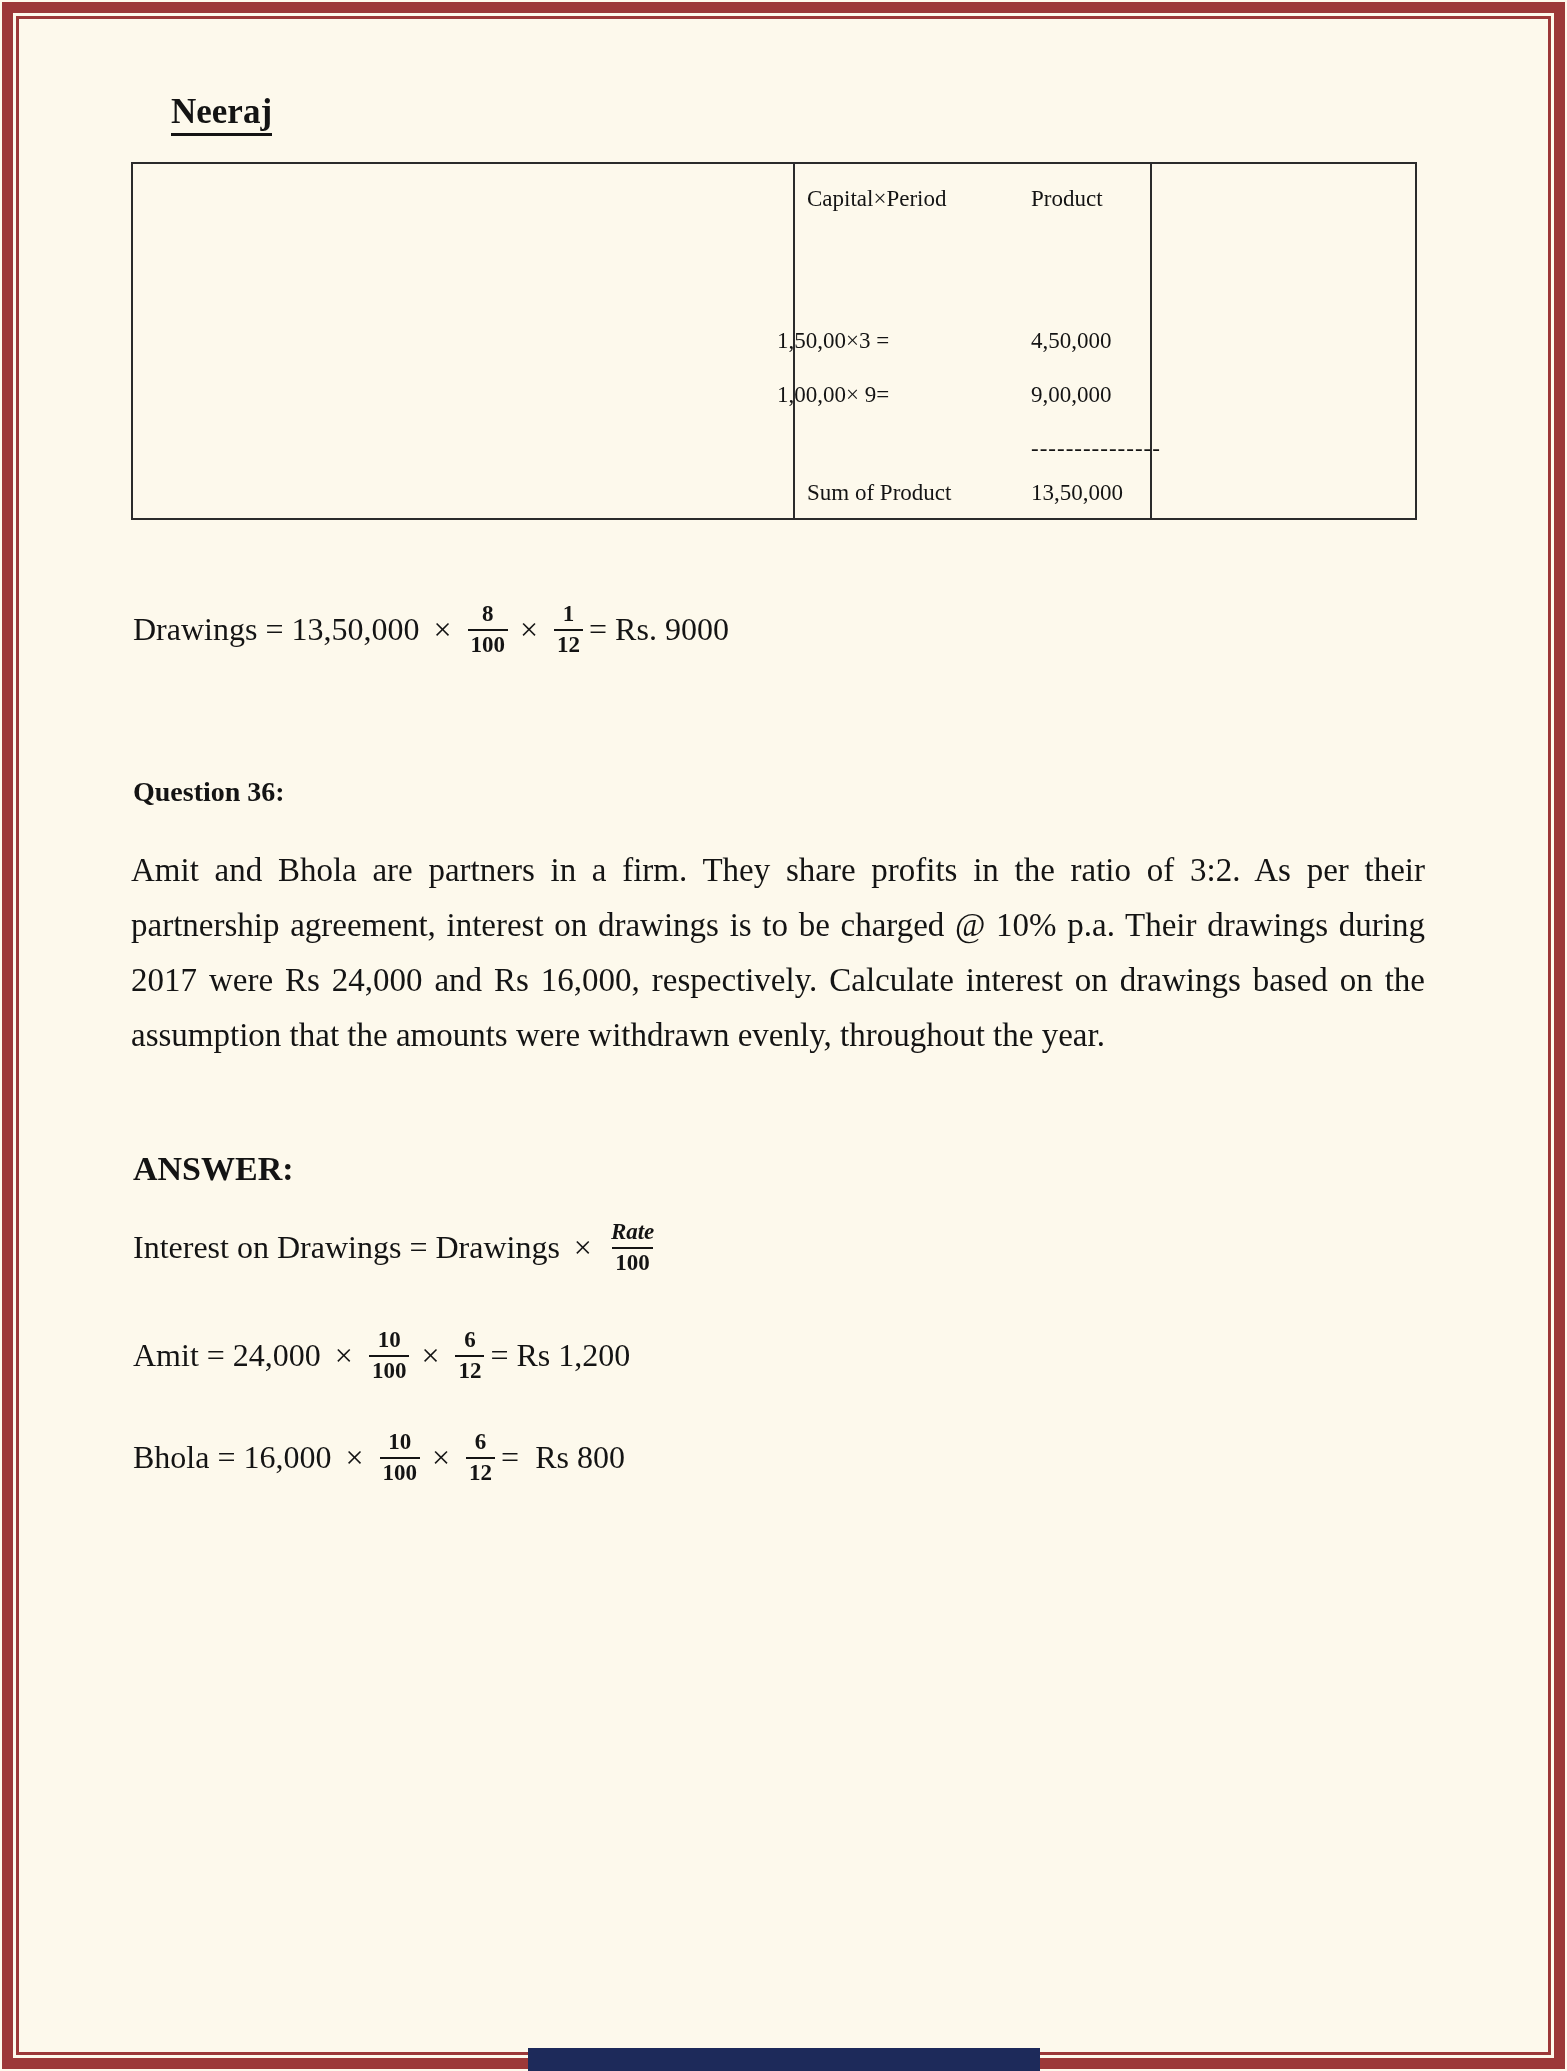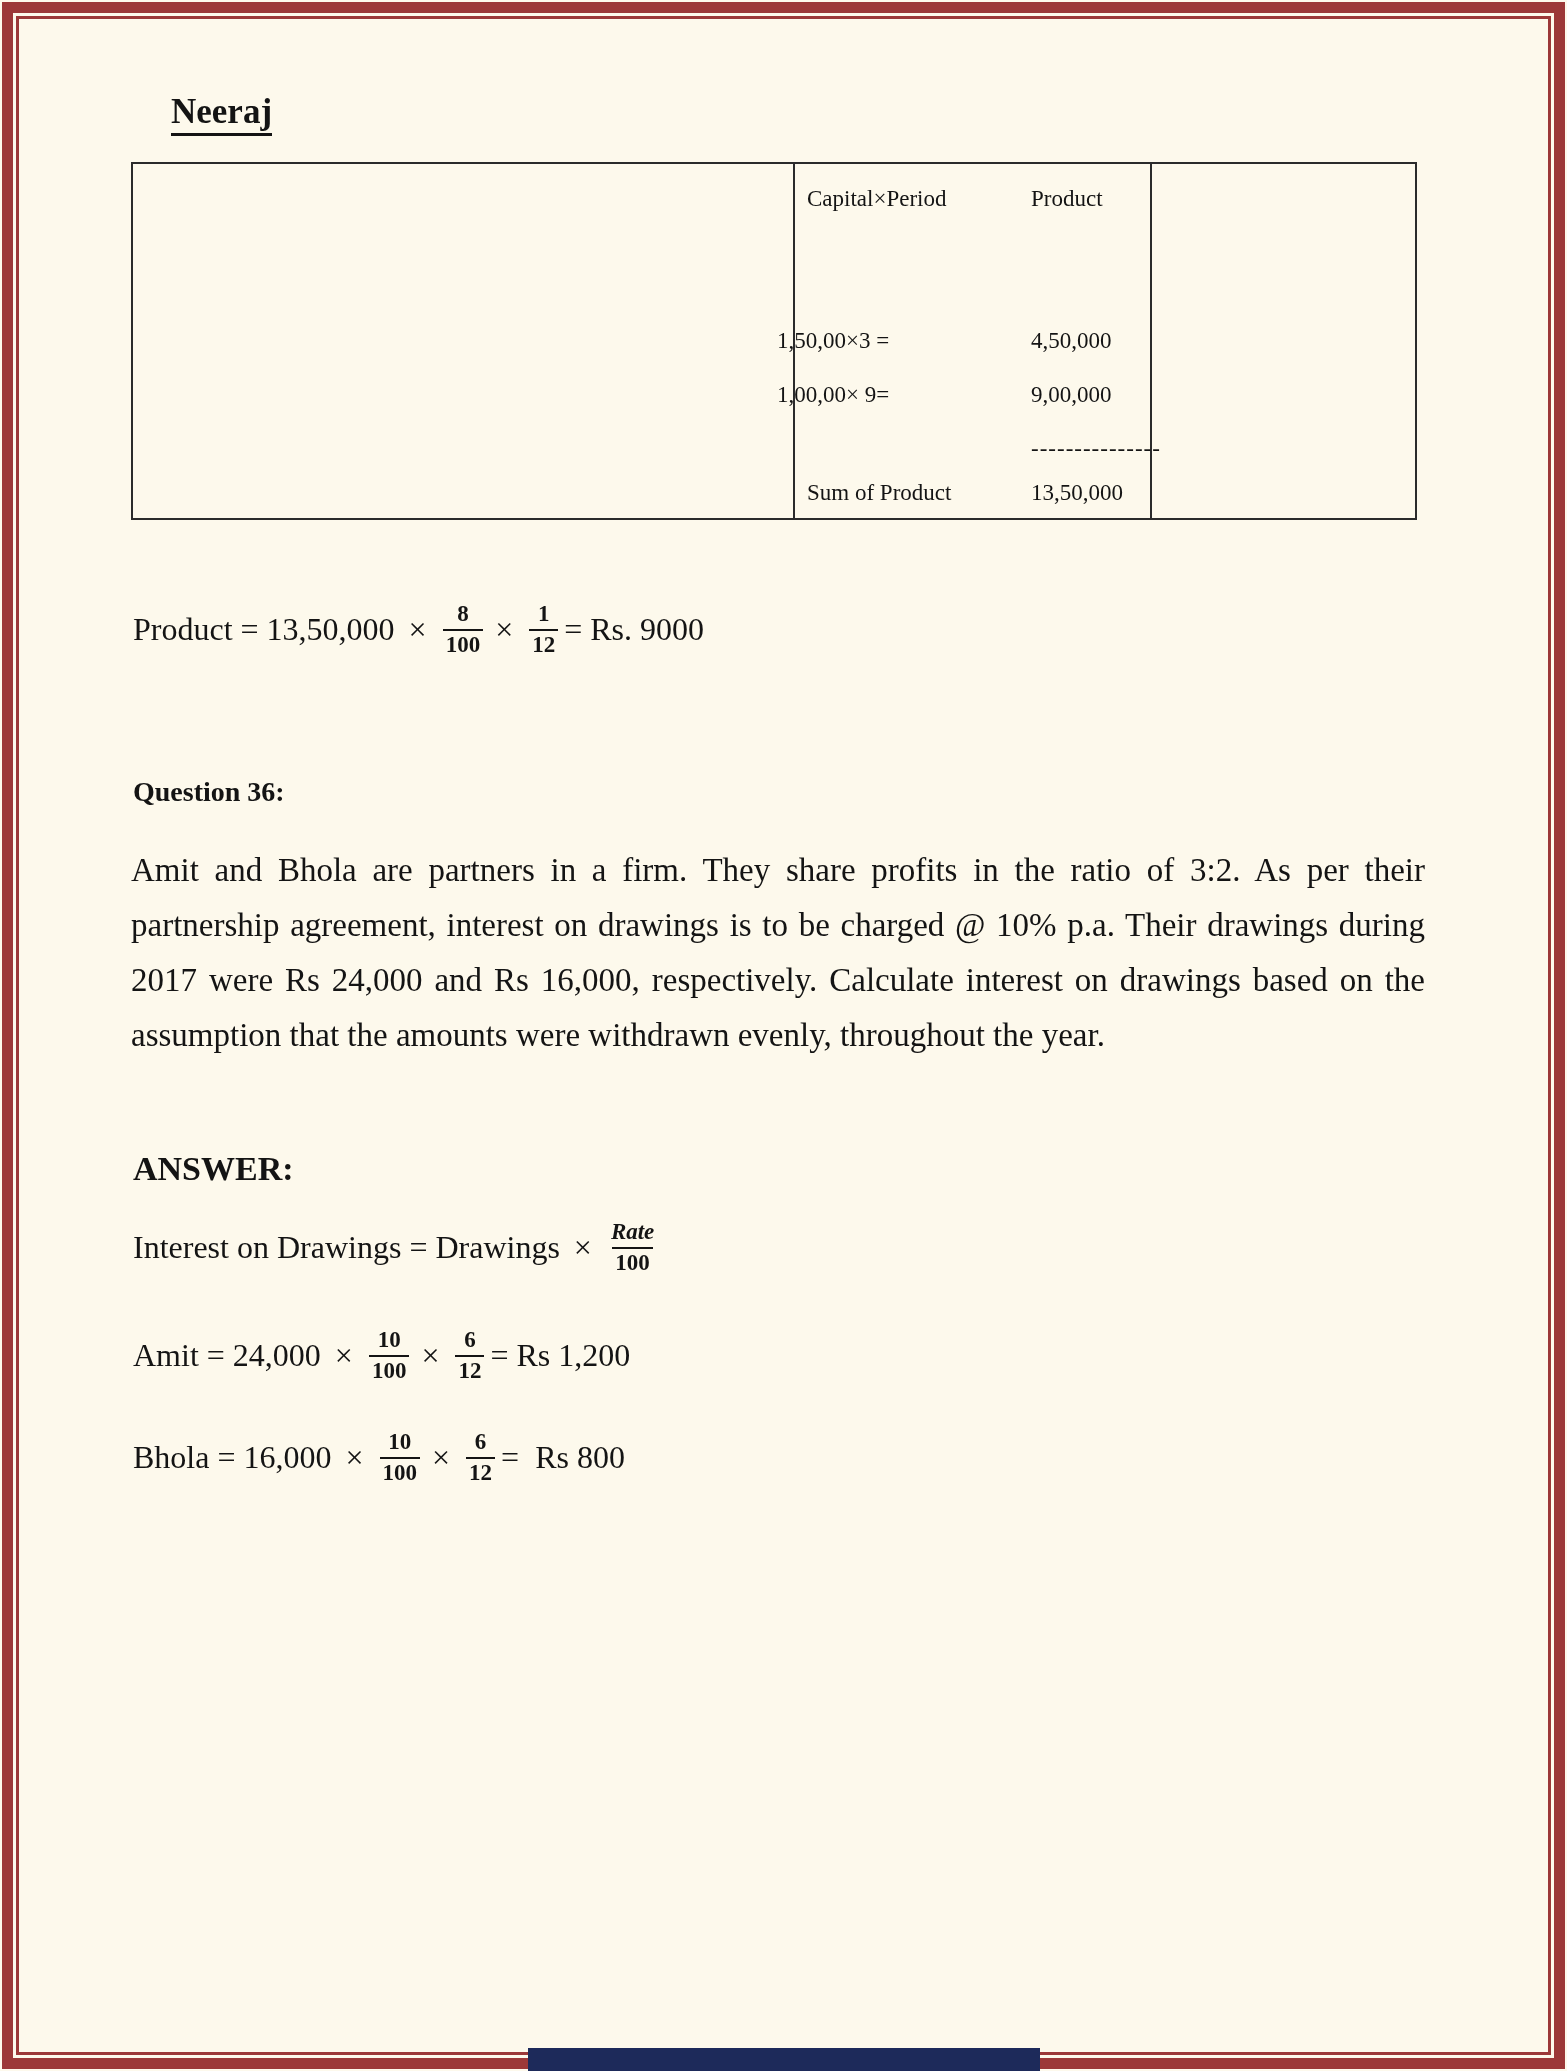--- a/index.html
+++ b/index.html
@@ -125,21 +125,21 @@
       <div>4,50,000</div>
       <div>9,00,000</div>
       <div class="dashes">---------------</div>
     </div>
 
     <div class="tcell cell-sum-label">Sum of Product</div>
     <div class="tcell cell-sum-value">13,50,000</div>
   </div>
 
   <div class="formula interest-line">
-    <span class="seg">Product = 13,50,000</span>
+    <span class="seg">Drawings = 13,50,000</span>
     <span class="times">×</span>
     <span class="frac">
       <span class="num">8</span>
       <span class="den">100</span>
     </span>
     <span class="times">×</span>
     <span class="frac">
       <span class="num">1</span>
       <span class="den">12</span>
     </span>

